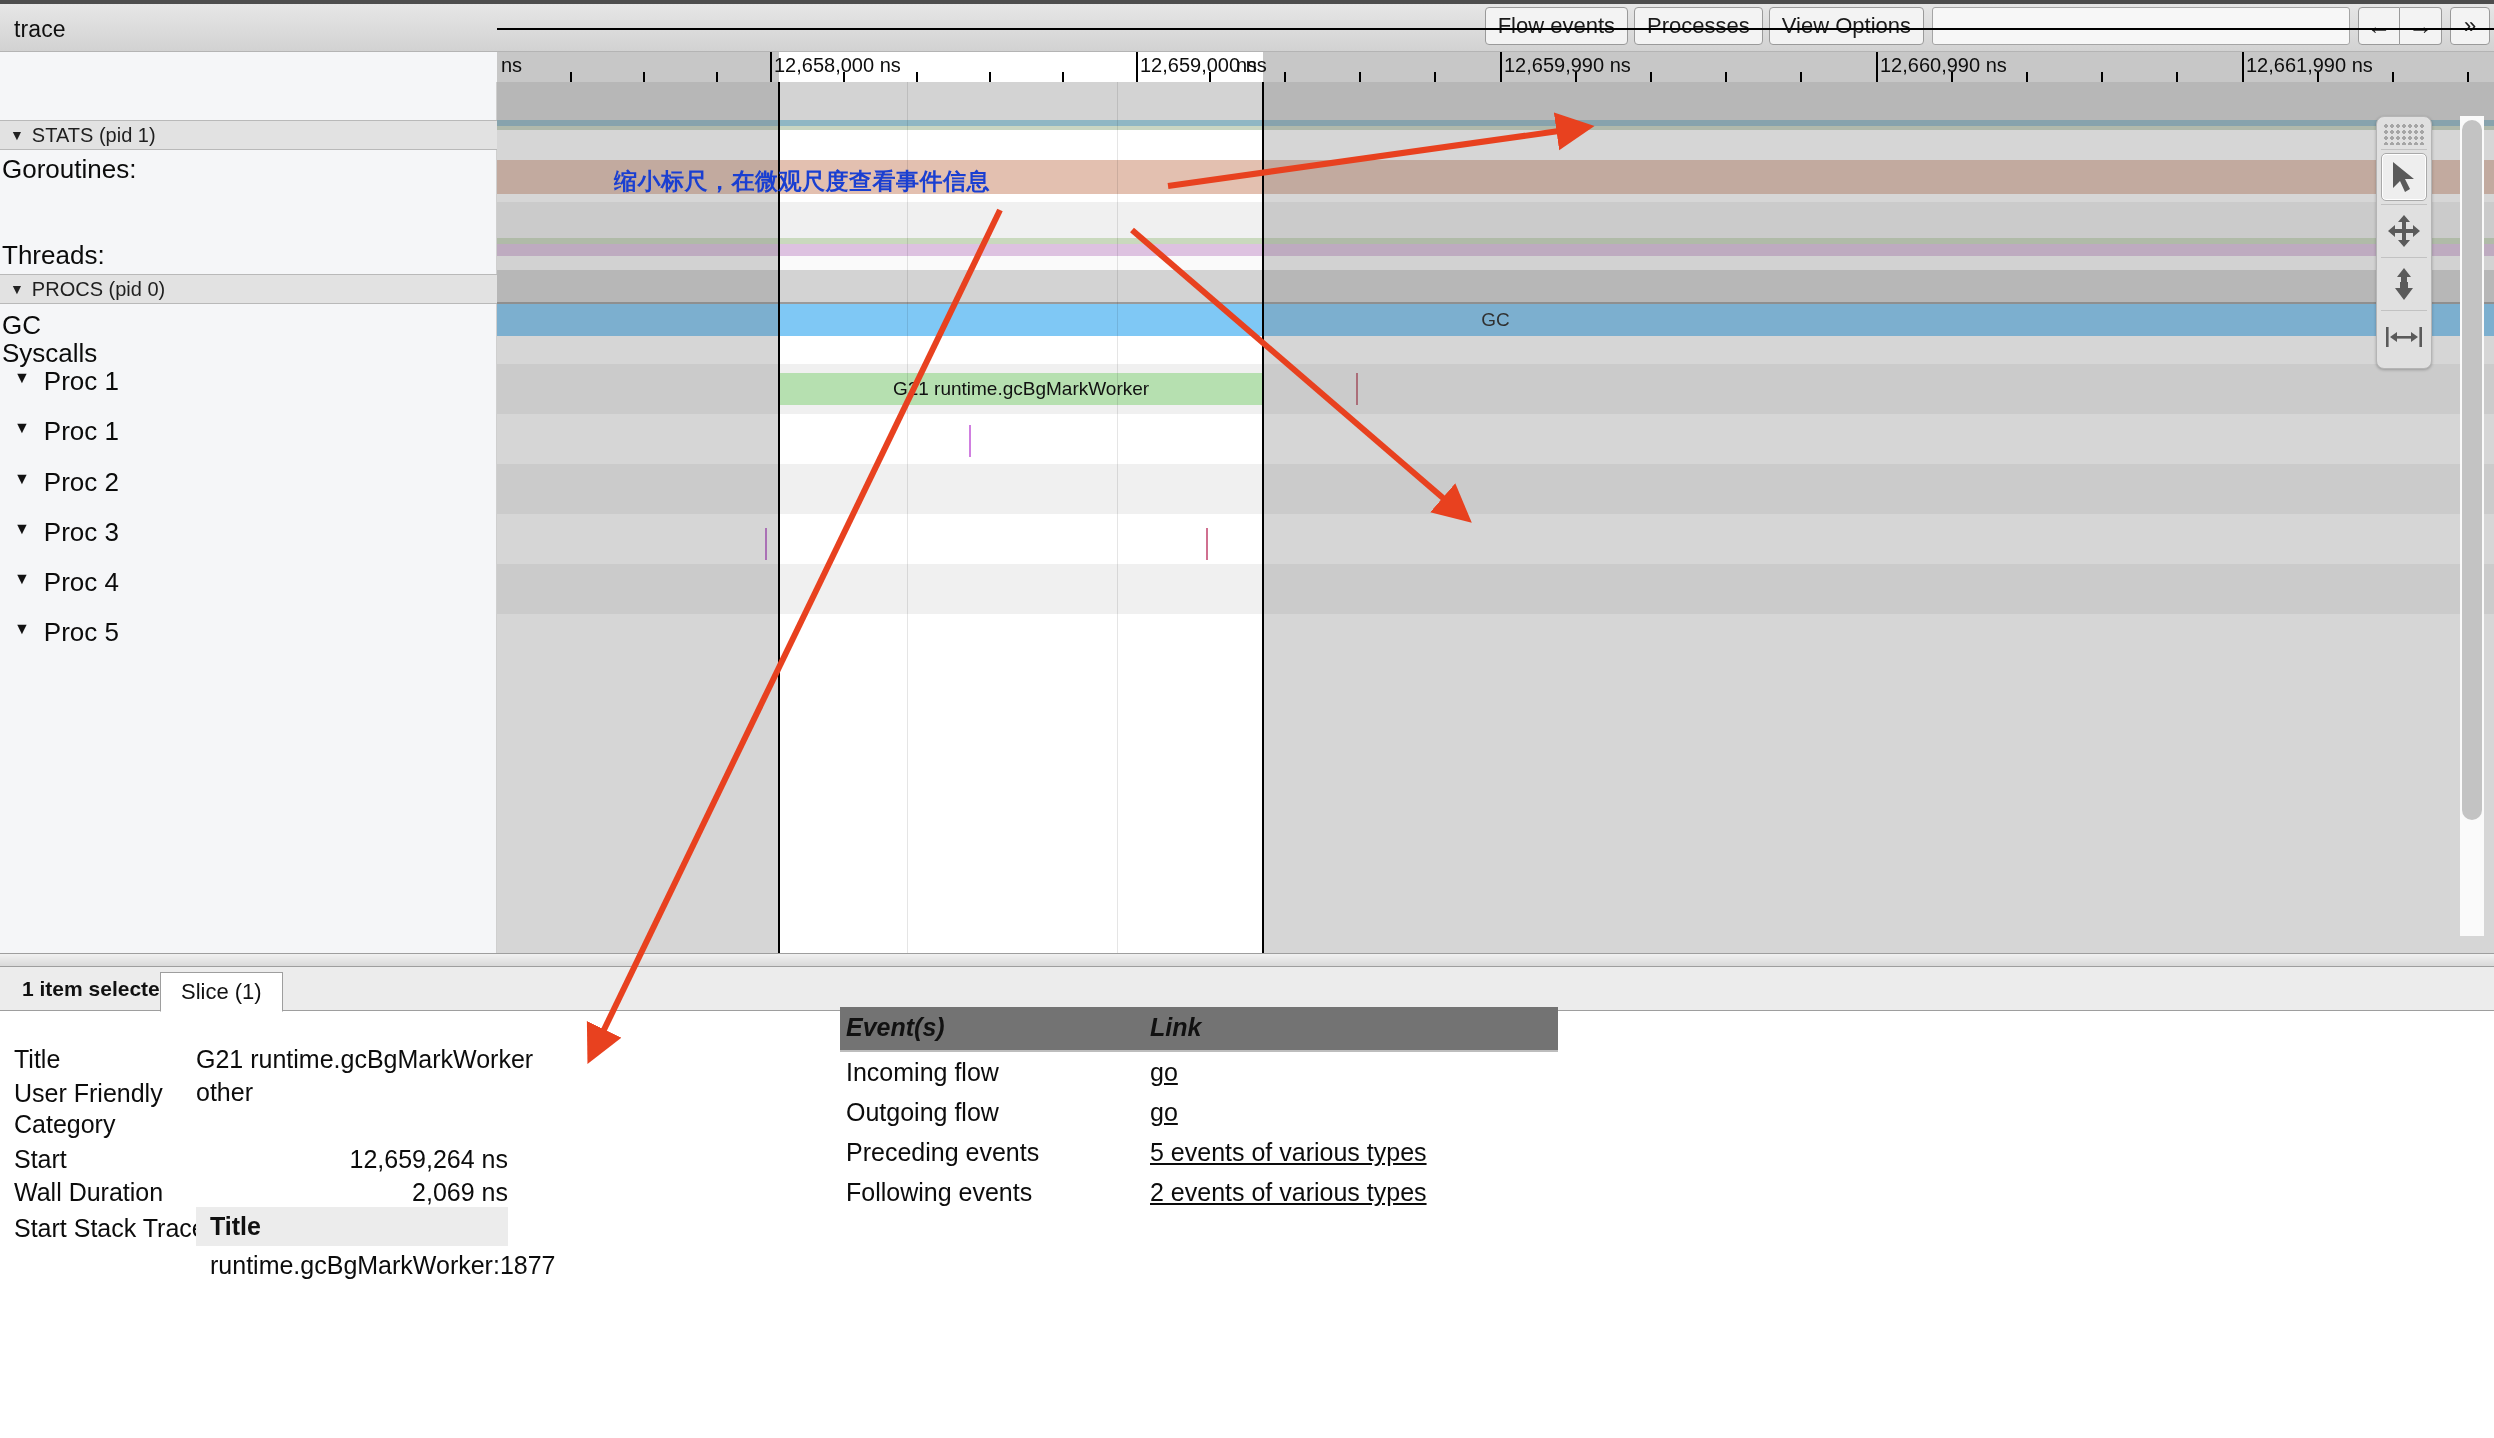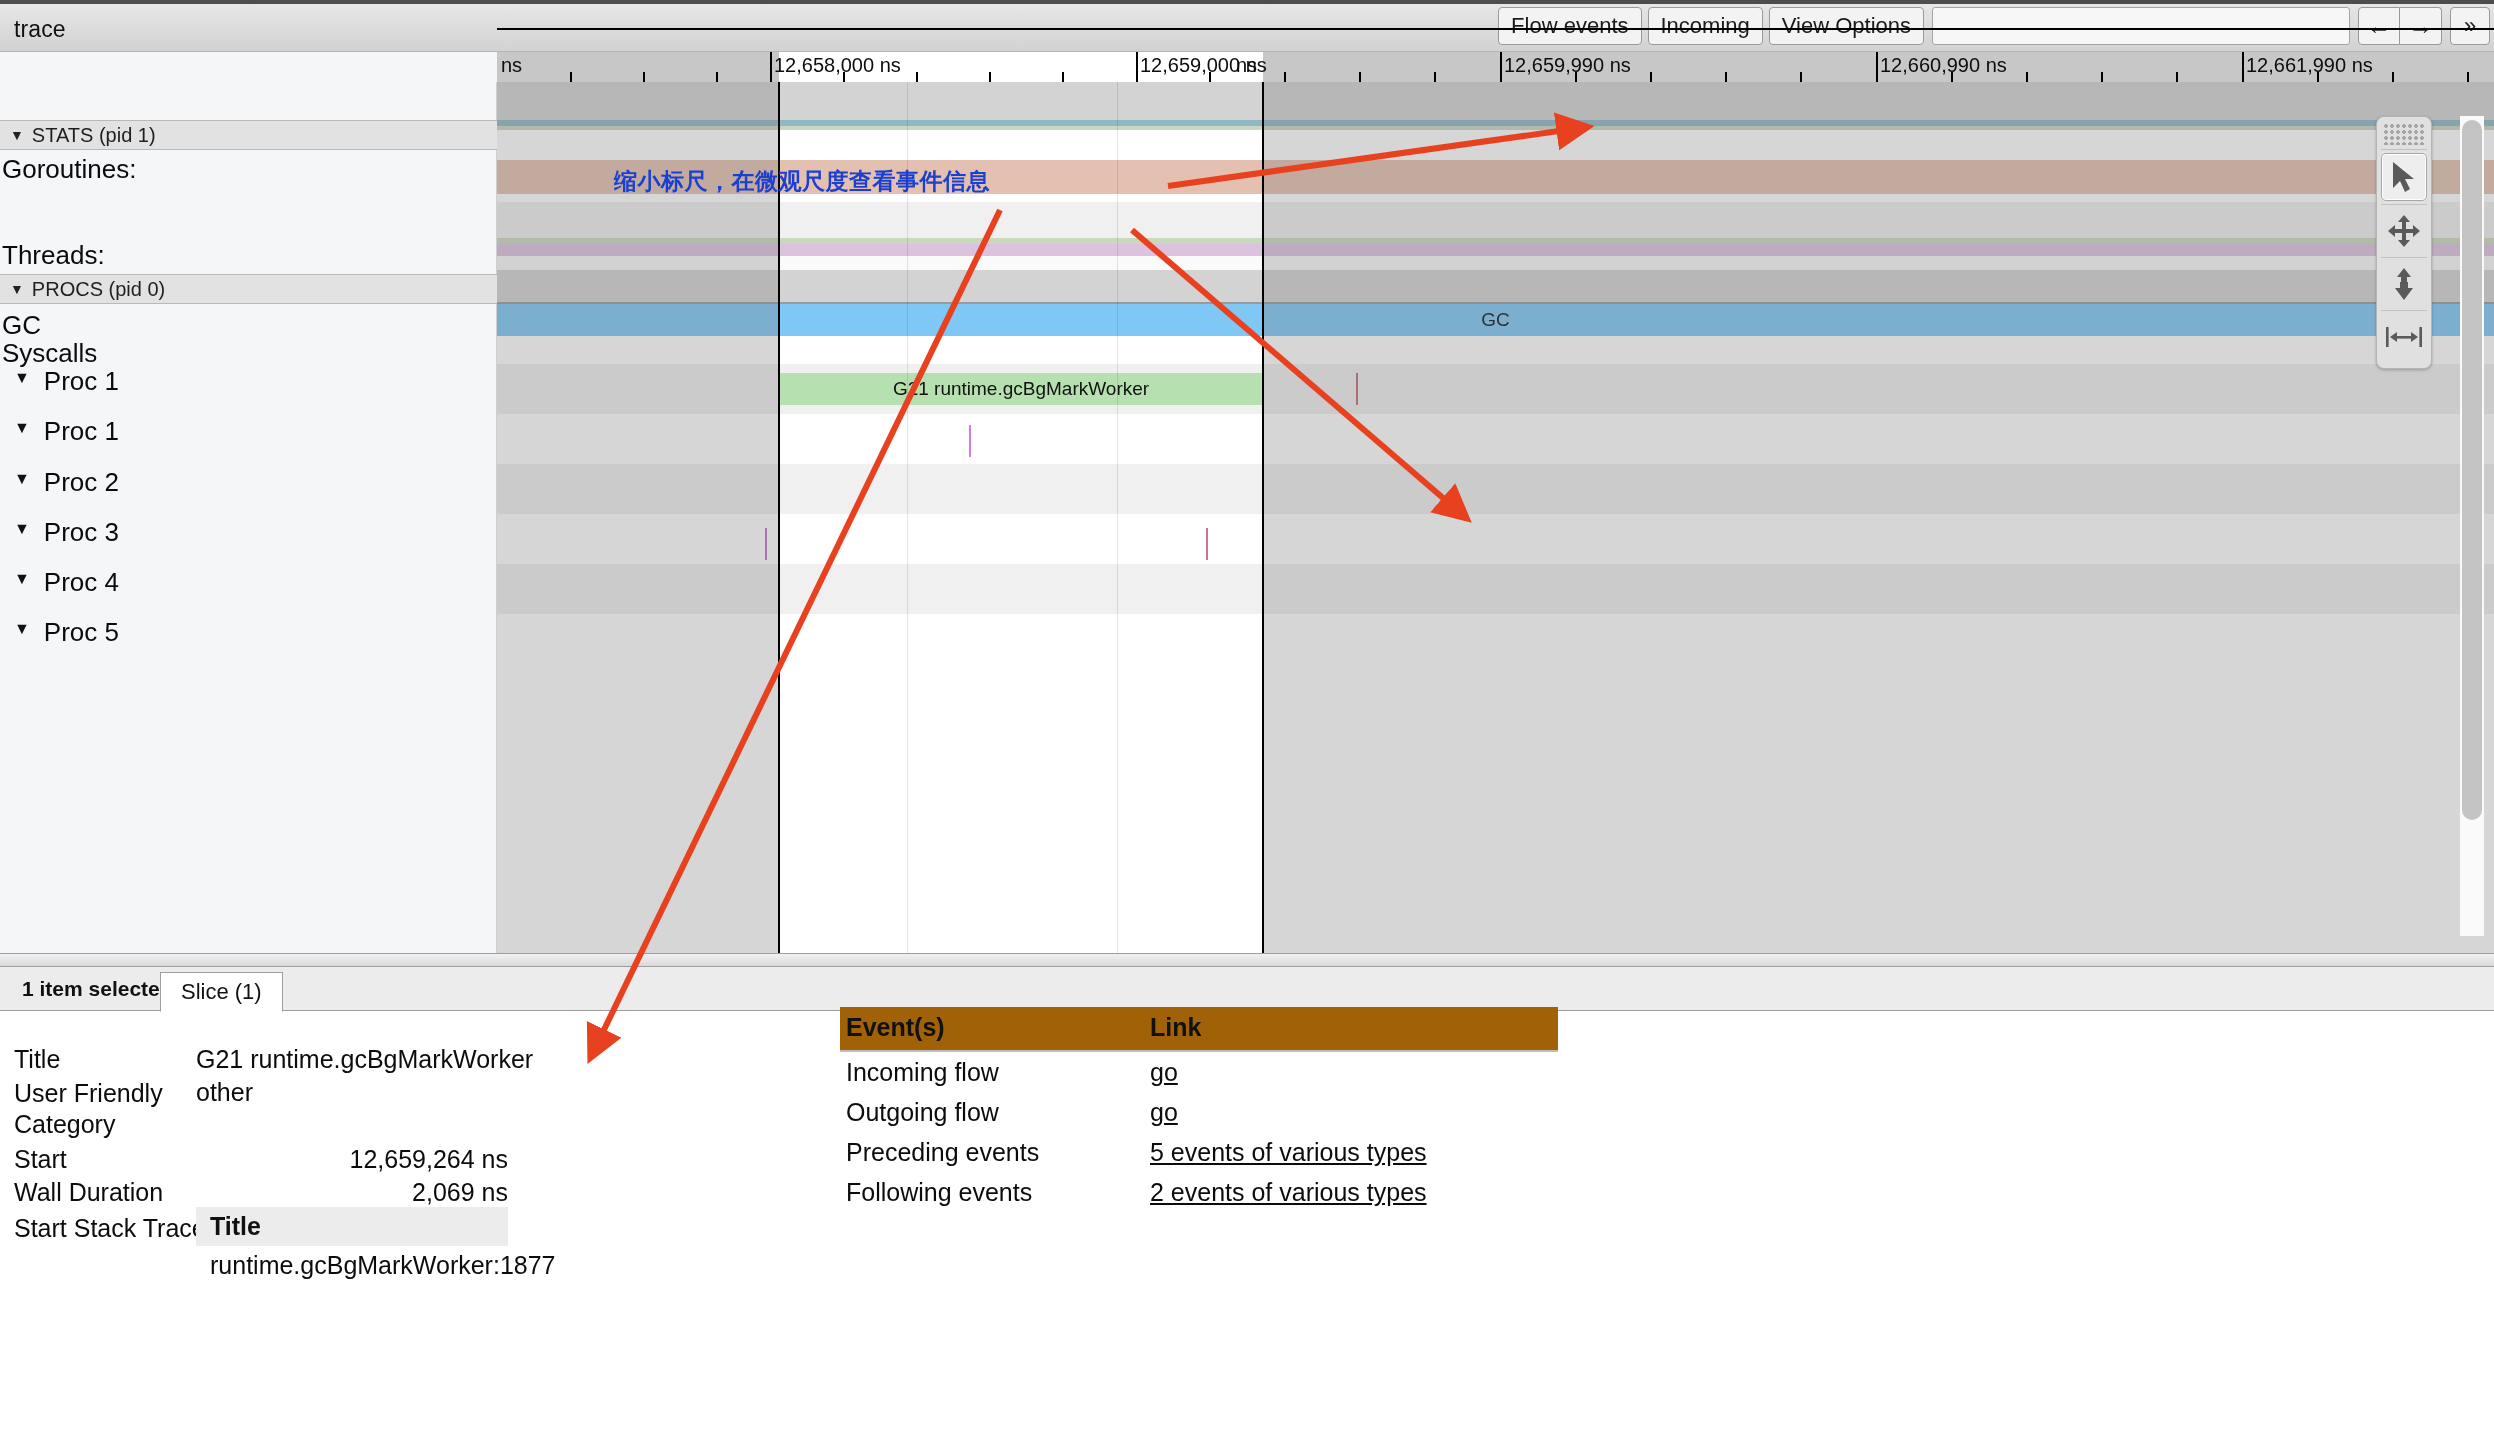--- a/index.html
+++ b/index.html
@@ -152,21 +152,21 @@
   .kv{position:absolute;font-size:25px;color:#0c0c0c;white-space:nowrap;}
   .kv.key{left:14px;}
   .kv.val{left:196px;}
   .kv.valr{text-align:right;}
 
   .stacktbl{position:absolute;left:196px;width:312px;}
   .stack-th{background:#ececec;font-size:25px;font-weight:bold;color:#111;padding:5px 14px;box-sizing:border-box;}
   .stack-td{font-size:25px;color:#0c0c0c;padding:5px 14px;box-sizing:border-box;white-space:nowrap;}
 
   .evtbl{position:absolute;left:840px;top:40px;width:718px;}
-  .evhead{display:flex;background:#a16207;border-bottom:2px solid #bdbdbd;}
+  .evhead{display:flex;background:#737373;border-bottom:2px solid #bdbdbd;font-style:italic;}
   .evhead div{font-size:25px;font-weight:bold;color:#111;padding:6px 6px 8px 6px;}
   .evrow{display:flex;}
   .evrow .c1{width:292px;font-size:25px;color:#0c0c0c;padding:4px 6px;line-height:1.28;}
   .evrow .c2{font-size:25px;color:#0c0c0c;padding:4px 6px;line-height:1.28;}
   .evrow .c2 a{color:#0c0c0c;text-decoration:underline;cursor:pointer;}
 
   
   .anno{position:absolute;left:0;top:0;width:2494px;height:1438px;pointer-events:none;z-index:60;}
   .anno-text{
     position:absolute;font-size:23px;font-weight:bold;color:#1a3fd1;
@@ -177,21 +177,21 @@
 <body>
 
 <div id="app">
 
   <div class="titlebar">
     <div class="topline"></div>
     <div class="app-title">trace</div>
 
     <div class="toolbar">
       <div class="tbtn">Flow events</div>
-      <div class="tbtn">Incoming</div>
+      <div class="tbtn">Processes</div>
       <div class="tbtn">View Options</div>
       <input class="tinput" type="text" placeholder="" value="" style="">
       <div class="navgroup">
         <div class="tbtn">←</div>
         <div class="tbtn">→</div>
       </div>
       <div class="tbtn chev">»</div>
     </div>
   </div>
 

